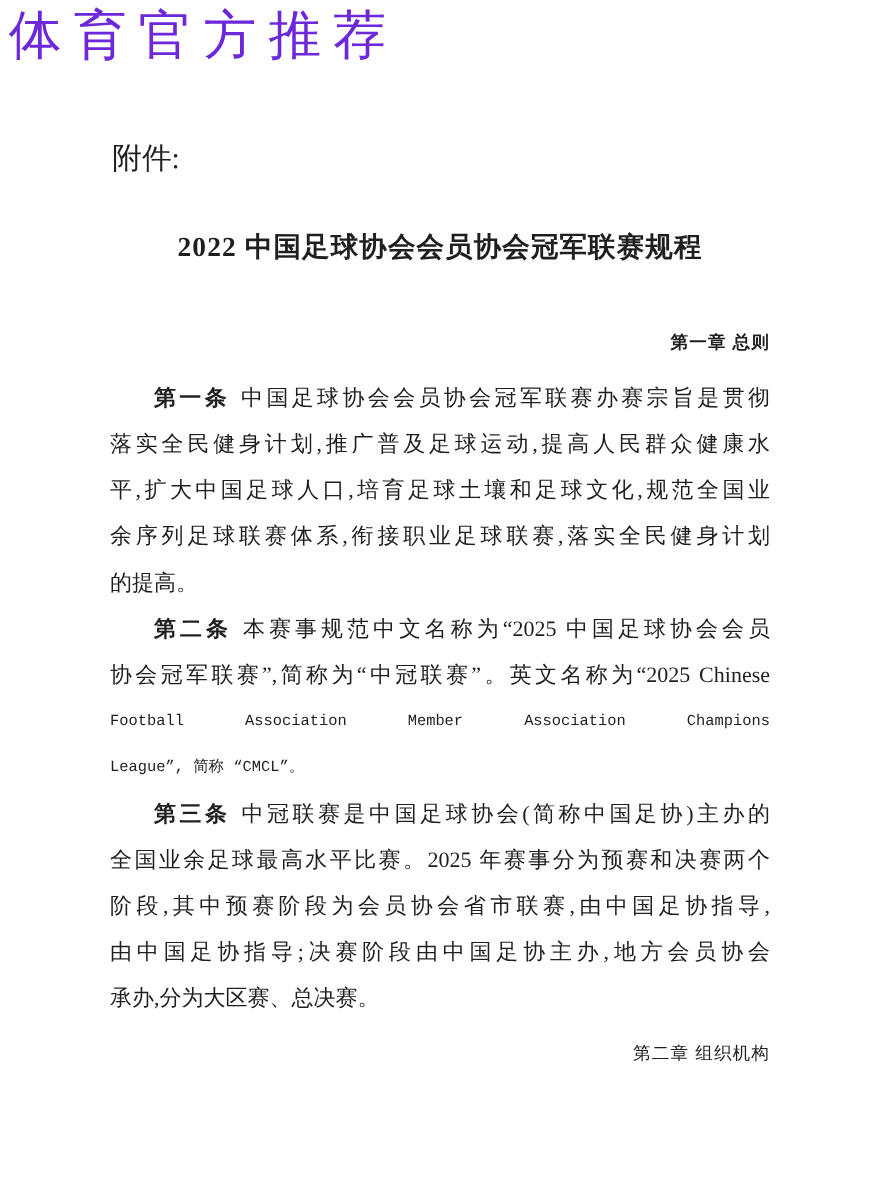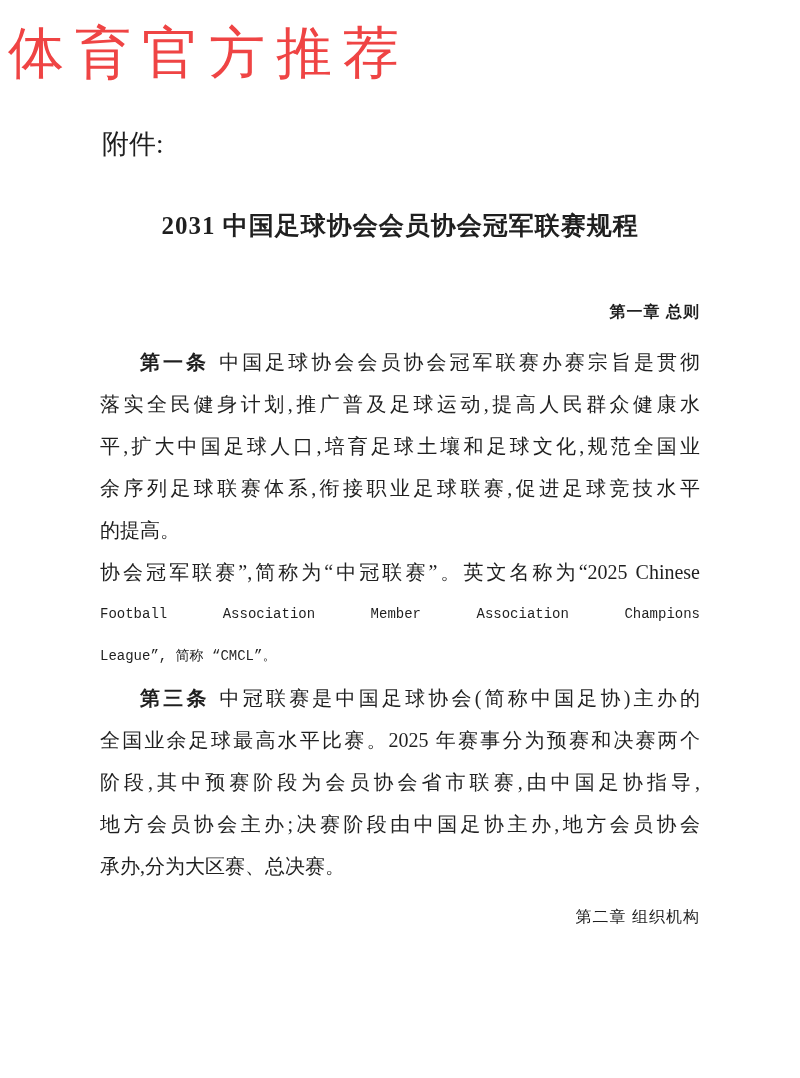--- a/index.html
+++ b/index.html
@@ -11,25 +11,25 @@
     overflow: hidden;
   }
   .page {
     position: relative;
     width: 800px; height: 1078px;
     background: #ffffff;
     overflow: hidden;
   }
   .watermark {
     position: absolute;
-    top: 16px; left: 8px;
+    top: 0; left: 8px;
     font-family: "Liberation Serif", "DejaVu Serif", serif;
-    font-size: 56px;
+    font-size: 48px;
     letter-spacing: 11px;
-    color: #ef4444;
+    color: #6d28d9;
     white-space: nowrap;
   }
   .content {
     position: absolute;
     top: 0; left: 100px;
     width: 600px;
   }
   .attachment {
     margin: 132px 0 0 2px;
     font-size: 27px;
@@ -77,45 +77,46 @@
 <body>
 
 <div class="page">
 
   <div class="watermark">体育官方推荐</div>
 
   <div class="content">
 
     <p class="attachment">附件:</p>
 
-    <h1 class="doc-title">2031 中国足球协会会员协会冠军联赛规程</h1>
+    <h1 class="doc-title">2022 中国足球协会会员协会冠军联赛规程</h1>
 
     <h2 class="chapter">第一章 总则</h2>
 
     <div class="articles">
 
       <div>
         <div class="line first"><span class="term">第一条</span><span>中国足球协会会员协会冠军联赛办赛宗旨是贯彻</span></div>
         <div class="line">落实全民健身计划,推广普及足球运动,提高人民群众健康水</div>
         <div class="line">平,扩大中国足球人口,培育足球土壤和足球文化,规范全国业</div>
-        <div class="line">余序列足球联赛体系,衔接职业足球联赛,促进足球竞技水平</div>
+        <div class="line">余序列足球联赛体系,衔接职业足球联赛,落实全民健身计划</div>
         <div class="line short">的提高。</div>
       </div>
 
       <div>
+        <div class="line first"><span class="term">第二条</span><span>本赛事规范中文名称为“2025 中国足球协会会员</span></div>
         <div class="line">协会冠军联赛”,简称为“中冠联赛”。英文名称为“2025 Chinese</div>
         <div class="line mono">Football Association Member Association Champions</div>
         <div class="line short mono">League”, 简称 “CMCL”。</div>
       </div>
 
       <div>
         <div class="line first"><span class="term">第三条</span><span>中冠联赛是中国足球协会(简称中国足协)主办的</span></div>
         <div class="line">全国业余足球最高水平比赛。2025 年赛事分为预赛和决赛两个</div>
         <div class="line">阶段,其中预赛阶段为会员协会省市联赛,由中国足协指导,</div>
-        <div class="line">地方会员协会主办;决赛阶段由中国足协主办,地方会员协会</div>
+        <div class="line">由中国足协指导;决赛阶段由中国足协主办,地方会员协会</div>
         <div class="line short">承办,分为大区赛、总决赛。</div>
       </div>
 
     </div>
 
     <h2 class="chapter second">第二章 组织机构</h2>
 
   </div>
 </div>
 

